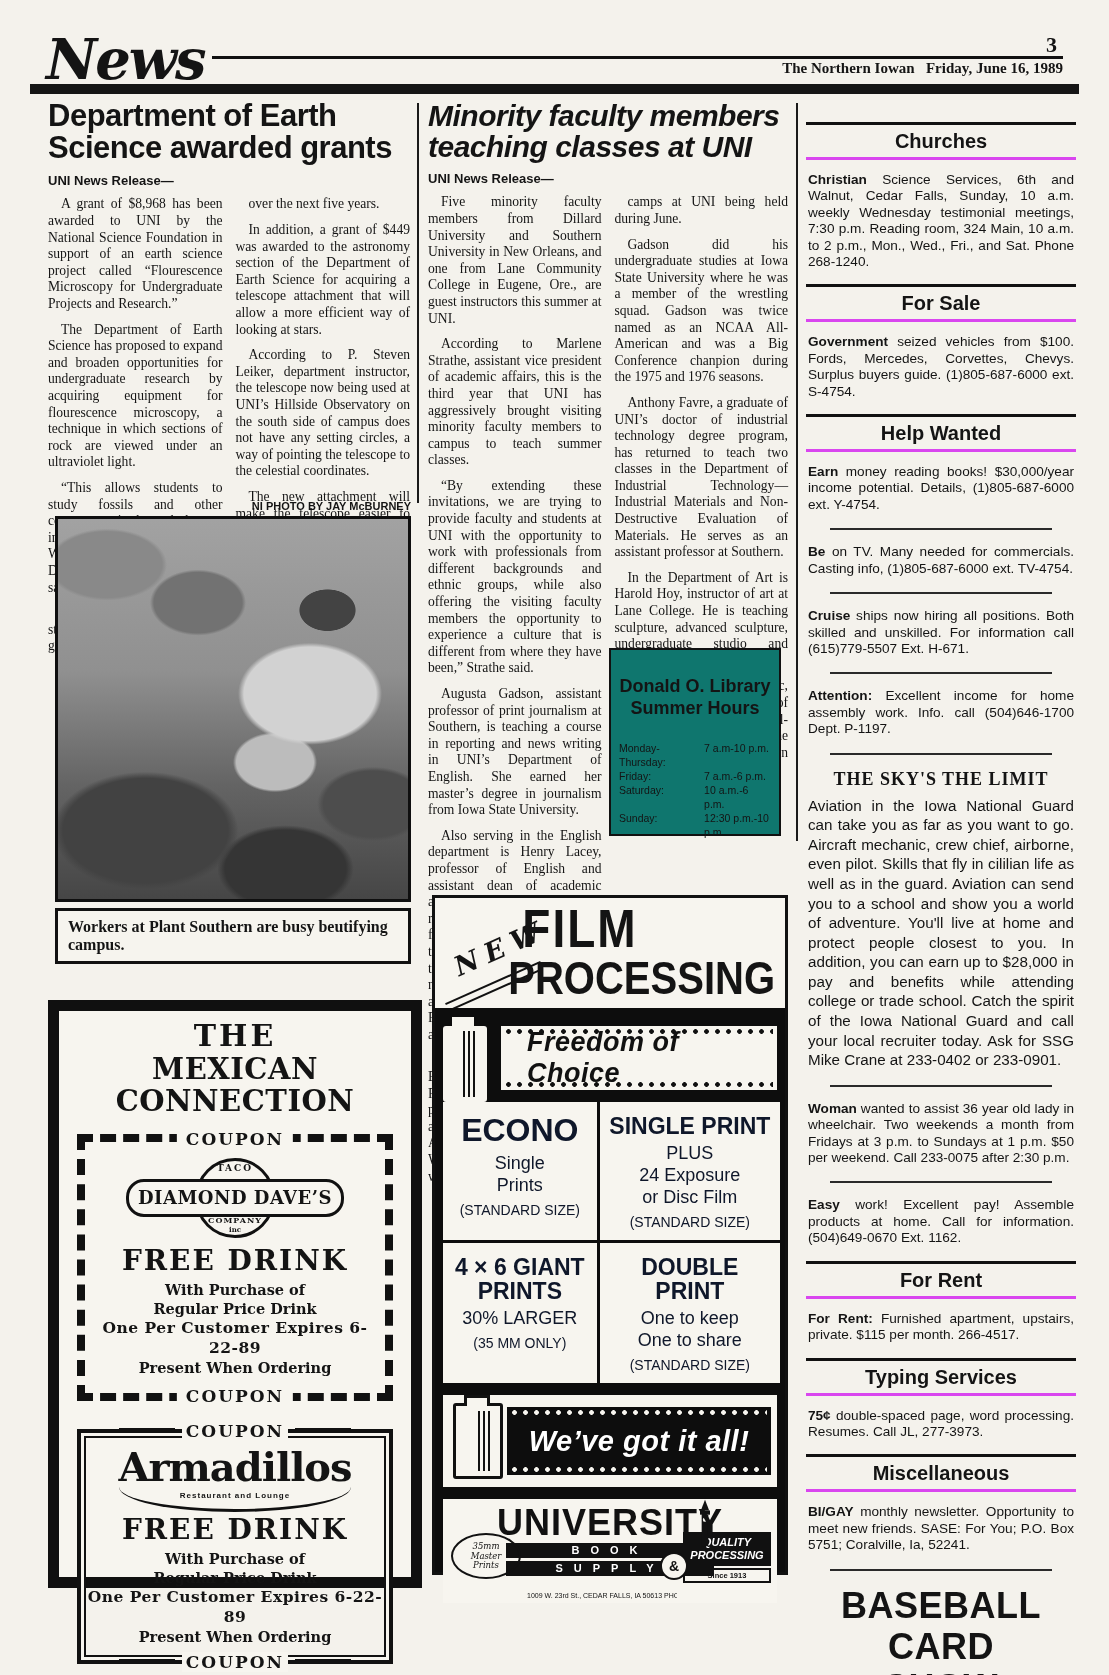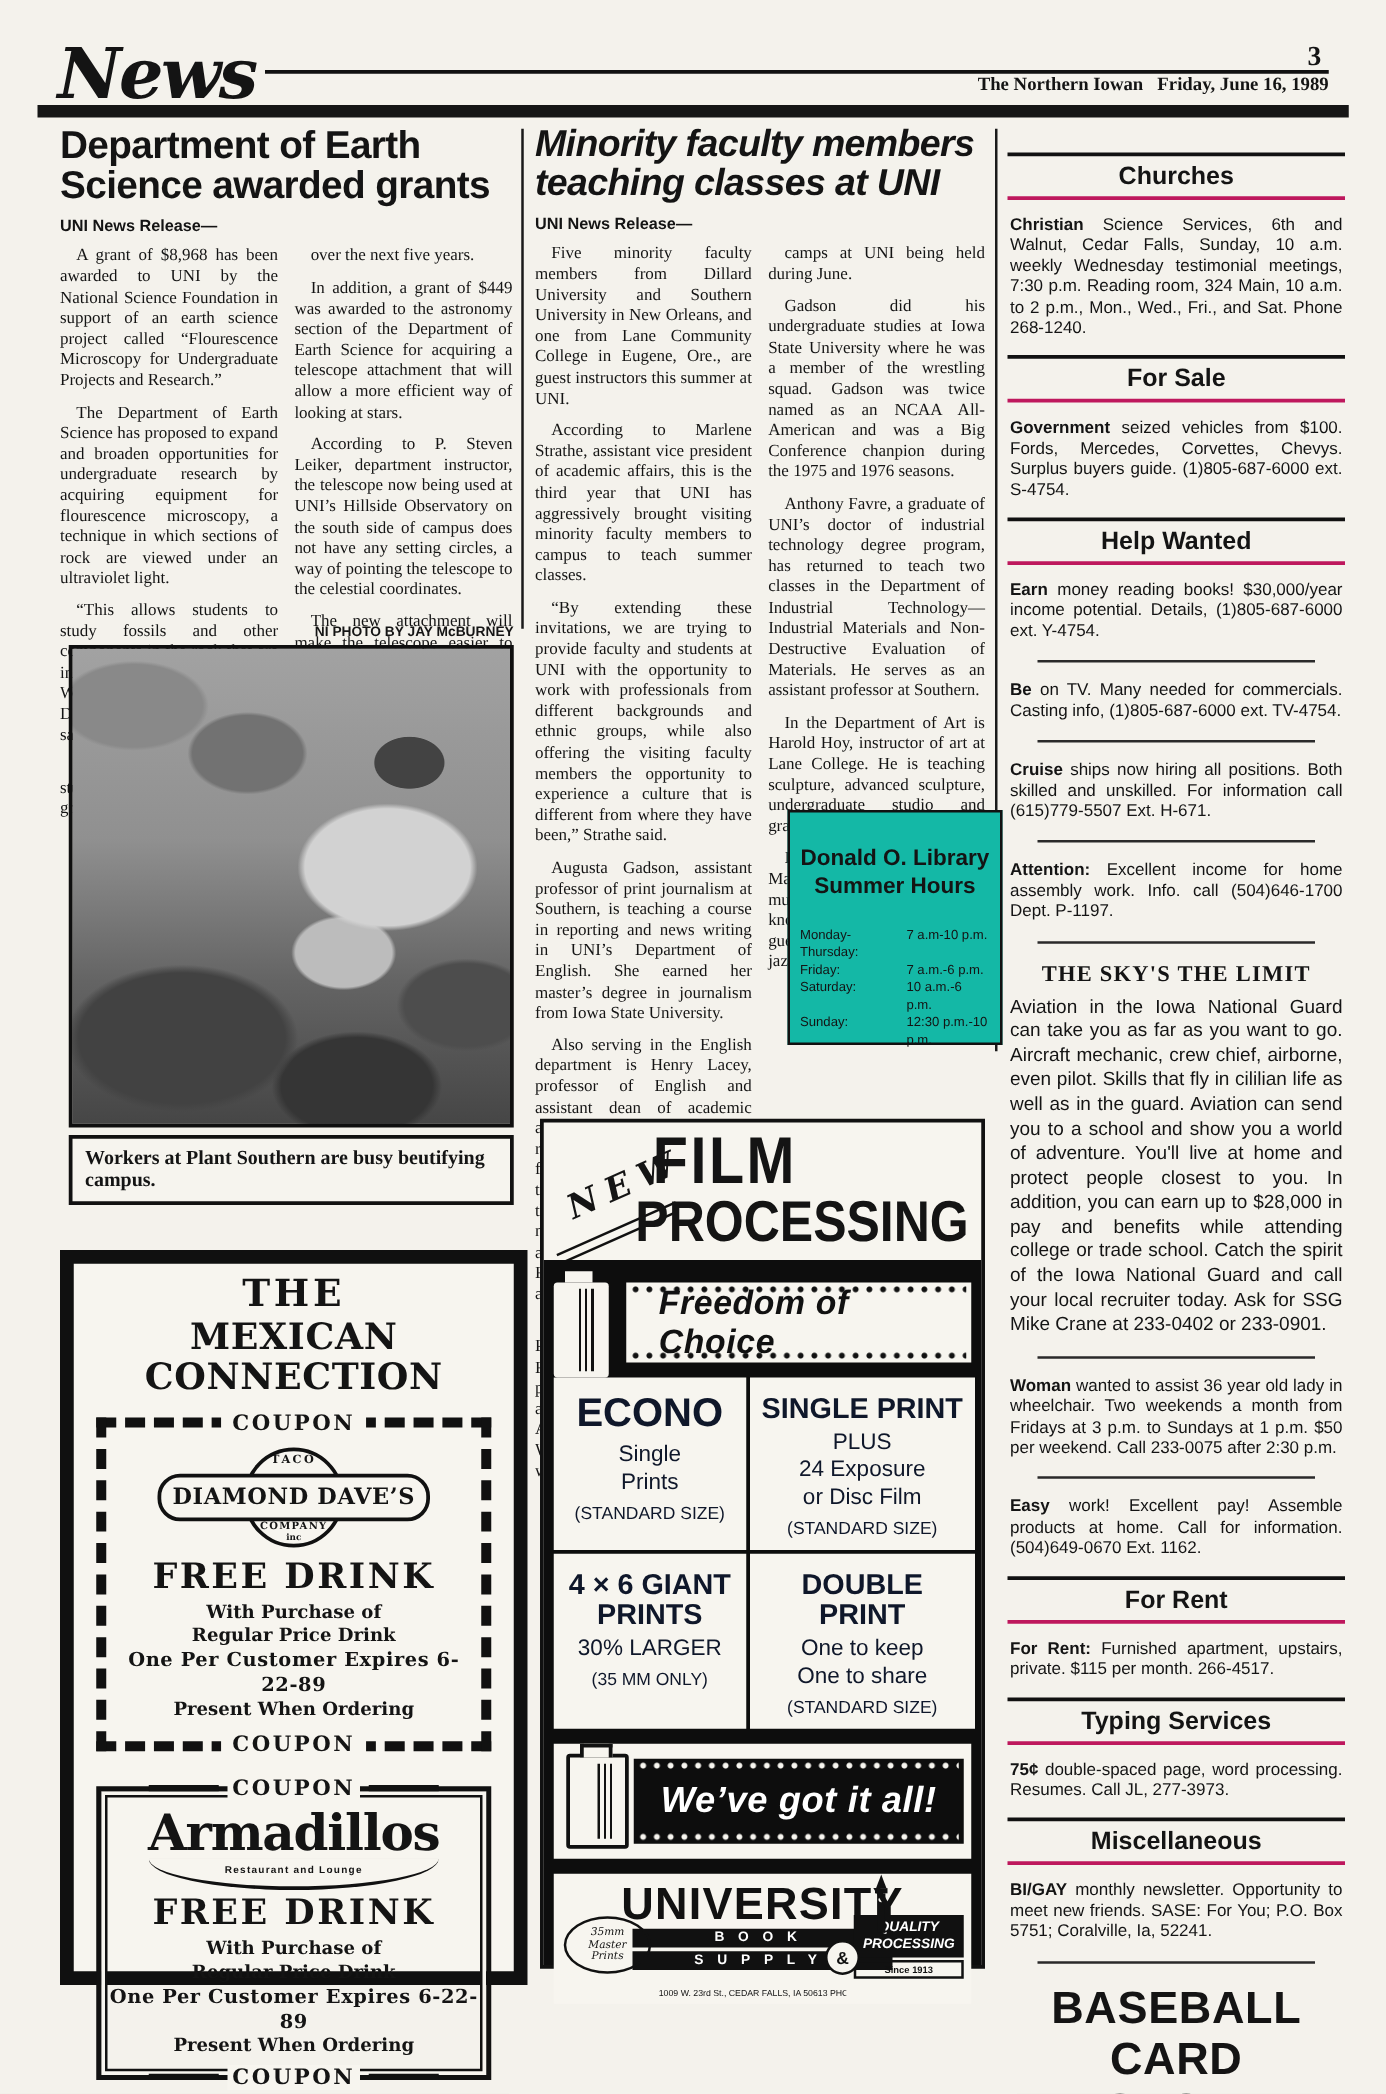--- a/index.html
+++ b/index.html
@@ -39,30 +39,30 @@
       radial-gradient(ellipse 70px 50px at 62% 64%,#bfbbb0 0 55%,transparent 60%),
       radial-gradient(ellipse 100px 60px at 14% 12%,#8d897f 0 55%,transparent 60%),
       radial-gradient(ellipse 80px 55px at 40% 22%,#75726a 0 55%,transparent 60%),
       radial-gradient(ellipse 150px 95px at 25% 82%,#46433b 0 55%,transparent 62%),
       radial-gradient(ellipse 110px 70px at 65% 92%,#393630 0 55%,transparent 62%),
       radial-gradient(ellipse 90px 60px at 90% 75%,#514e45 0 55%,transparent 62%),
       linear-gradient(180deg,#a5a197 0%,#93907f 40%,#6b6457 70%,#4a473f 100%);}
   .photo-caption{border:3px solid #111;margin-top:6px;padding:7px 10px;font-weight:bold;font-size:16px;background:#f6f4ee;}
 
   
-  #library-box{position:absolute;left:630px;top:648px;width:172px;height:188px;border:2px solid #111;background:#14b8a6;padding:26px 8px 8px;box-sizing:border-box;}
+  #library-box{position:absolute;left:609px;top:648px;width:172px;height:188px;border:2px solid #111;background:#0f766e;padding:26px 8px 8px;box-sizing:border-box;}
   .lib-title{font-family:"Liberation Sans",sans-serif;font-weight:bold;font-size:18px;text-align:center;line-height:1.2;}
   .lib-rows{margin-top:22px;font-family:"Liberation Sans",sans-serif;font-size:10.5px;}
   .lib-row{display:flex;line-height:14px;}
   .lib-day{width:56%;}
   .lib-time{width:44%;}
 
   
   #classifieds{position:absolute;left:806px;top:122px;width:270px;font-family:"Liberation Sans",sans-serif;}
-  .cls-header{border-top:3px solid #111;border-bottom:3px solid #be185d;text-align:center;font-weight:bold;font-size:20px;padding:5px 0 4px;margin:14px 0 12px;}
+  .cls-header{border-top:3px solid #111;border-bottom:3px solid #d946ef;text-align:center;font-weight:bold;font-size:20px;padding:5px 0 4px;margin:14px 0 12px;}
   #classifieds .cls-header:first-child{margin-top:0;}
   .cls-ad{font-size:13.6px;line-height:16.4px;text-align:justify;margin:0 2px 6px;}
   .cls-ad b{font-weight:bold;}
   .cls-div{border:0;border-top:2px solid #2a2a2a;width:82%;margin:15px auto 14px;}
   .sky-title{font-family:"Liberation Serif",serif;font-weight:bold;font-size:18px;letter-spacing:1px;text-align:center;margin:4px 0 6px;}
   .sky-body{font-size:15.2px;line-height:19.6px;text-align:justify;margin:0 2px;}
   .baseball{text-align:center;margin-top:10px;}
   .bb-title{font-size:36px;font-weight:600;line-height:1.15;letter-spacing:0.5px;}
   .bb-serif{font-family:"Liberation Serif",serif;font-weight:bold;font-size:19px;line-height:1.45;}
 

